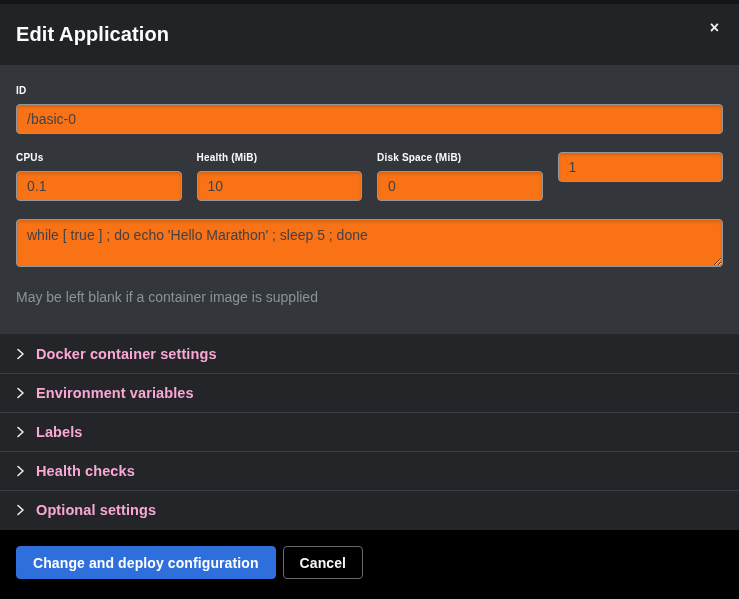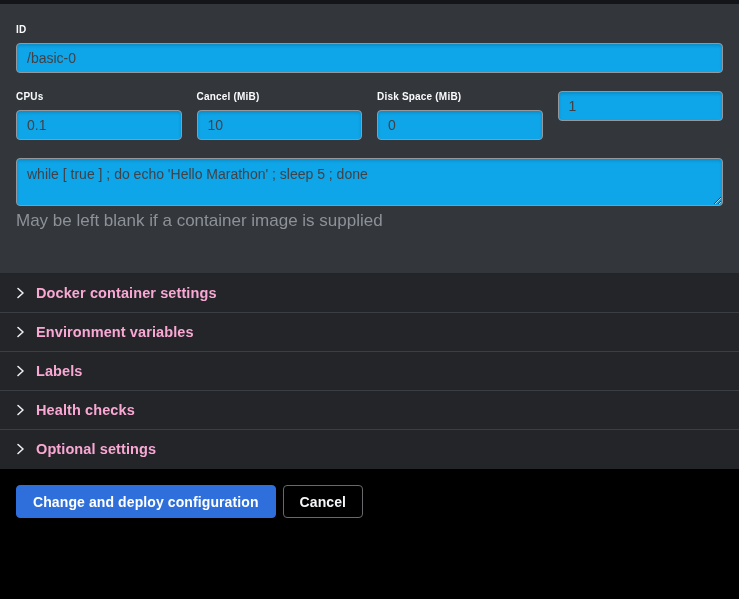--- a/index.html
+++ b/index.html
@@ -26,28 +26,28 @@
   }
 
   
   .modal-body { background: #33363b; padding: 20px 16px 9px 16px; flex: 0 0 269px; }
   .form-group { margin-bottom: 18px; }
   .form-label {
     display: block; font-size: 10px; font-weight: 700; color: #fafbfc;
     margin-bottom: 8px; letter-spacing: 0.2px;
   }
   .text-input, .text-area {
-    width: 100%; background: #0ea5e9; border: 1px solid #94979b; border-radius: 4px;
+    width: 100%; background: #f97316; border: 1px solid #94979b; border-radius: 4px;
     color: #404247; font-size: 14px; font-family: "Liberation Sans", "DejaVu Sans", sans-serif;
     box-shadow: inset 0 2px 3px rgba(0,0,0,0.14);
   }
   .text-input { height: 30px; padding: 0 10px; }
   .text-area { height: 48px; padding: 6px 10px; resize: both; line-height: 1.35; }
   .fields-row { display: grid; grid-template-columns: repeat(4, 1fr); gap: 15px; }
-  .helper-text { margin-top: 1px; font-size: 17px; color: #8d9298; }
+  .helper-text { margin-top: 18px; font-size: 14px; color: #8d9298; }
   .command-group { margin-bottom: 0; }
 
   
   .accordion { background: #242529; flex: 0 0 196px; }
   .accordion-row {
     height: 39px; display: flex; align-items: center; gap: 11px;
     padding: 0 16px; cursor: pointer;
   }
   .accordion-row + .accordion-row { border-top: 1px solid #3b3e43; height: 39px; }
   .accordion-label { font-size: 14.5px; font-weight: 700; color: #f9a8d4; letter-spacing: 0.1px; }
@@ -65,35 +65,39 @@
   .btn-primary { background: #2e6fdb; border: 1px solid #2e6fdb; color: #ffffff; }
   .btn-default { background: transparent; border: 1px solid #67696d; color: #f4f6f8; }
 </style>
 </head>
 <body>
 
 <div class="page-edge"></div>
 
 <div class="modal">
 
+  <div class="modal-header">
+    <div class="modal-title">Edit Application</div>
+    <button class="close-btn">×</button>
+  </div>
 
   <div class="modal-body">
 
     <div class="form-group">
       <label class="form-label">ID</label>
       <input class="text-input" type="text" value="/basic-0" style="">
     </div>
 
     <div class="form-group fields-row">
       <div>
         <label class="form-label">CPUs</label>
         <input class="text-input" type="text" value="0.1" style="">
       </div>
       <div>
-        <label class="form-label">Cancel (MiB)</label>
+        <label class="form-label">Health (MiB)</label>
         <input class="text-input" type="text" value="10" style="">
       </div>
       <div>
         <label class="form-label">Disk Space (MiB)</label>
         <input class="text-input" type="text" value="0" style="">
       </div>
       <div>
         <input class="text-input" type="text" value="1" style="">
       </div>
     </div>

